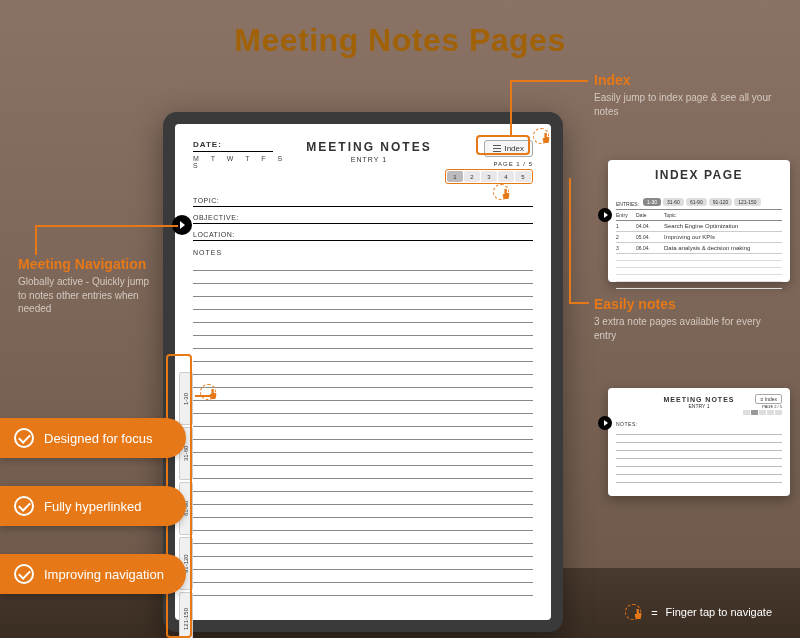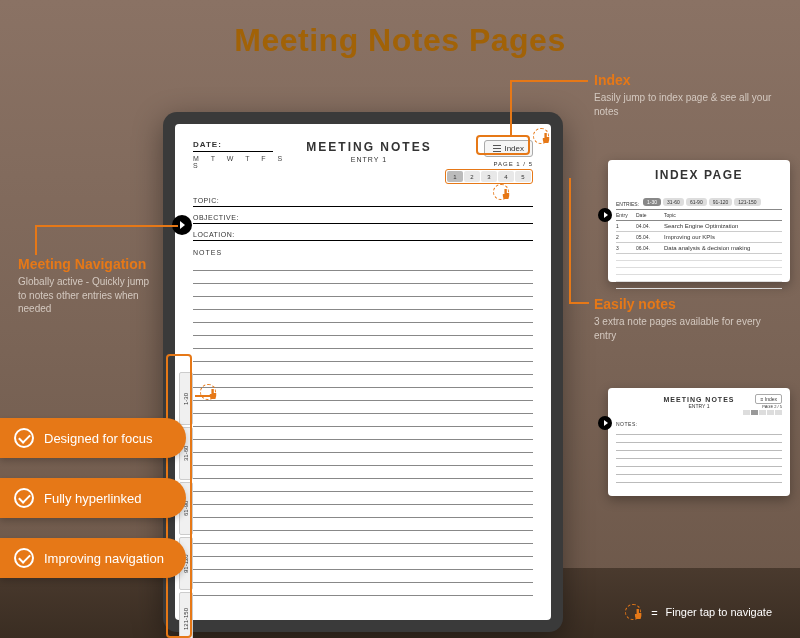--- a/index.html
+++ b/index.html
@@ -47,21 +47,21 @@
 .connector { position:absolute; background:#e67817; }
 .c-line-h { height:1.5px; }
 .c-line-v { width:1.5px; }
 
 
 .callout { position:absolute; color:#fff; }
 .callout-title { color:#e67817; font-size:14px; font-weight:600; }
 .callout-text { font-size:10px; color:#d4c9c0; line-height:1.35; margin-top:3px; }
 
 
-.features { position:absolute; left:0; top:418px; display:flex; flex-direction:column; gap:20px;align-items:center; }
+.features { position:absolute; left:0; top:418px; display:flex; flex-direction:column; gap:28px;align-items:center; }
 .feature { background:#e67817; color:#fff; padding:10px 18px 10px 14px; border-radius:0 20px 20px 0; display:flex; align-items:center; gap:10px; font-size:13px; width:186px; box-shadow:0 3px 6px rgba(0,0,0,0.2); }
 .check-circle { width:20px; height:20px; border:2px solid #fff; border-radius:50%; display:flex; align-items:center; justify-content:center; flex-shrink:0; }
 .check-circle::after { content:''; width:5px; height:9px; border-right:2px solid #fff; border-bottom:2px solid #fff; transform:rotate(45deg); margin-top:-2px; }
 
 
 .preview-card { position:absolute; background:#fff; border-radius:4px; box-shadow:0 4px 12px rgba(0,0,0,0.3); padding:8px; font-size:6px; color:#333; }
 .preview-index { top:160px; right:10px; width:182px; height:122px; }
 .preview-extra { top:388px; right:10px; width:182px; height:108px; }
 
 .prev-title { text-align:center; font-size:12px; font-weight:700; letter-spacing:1.5px; margin-bottom:16px; }

